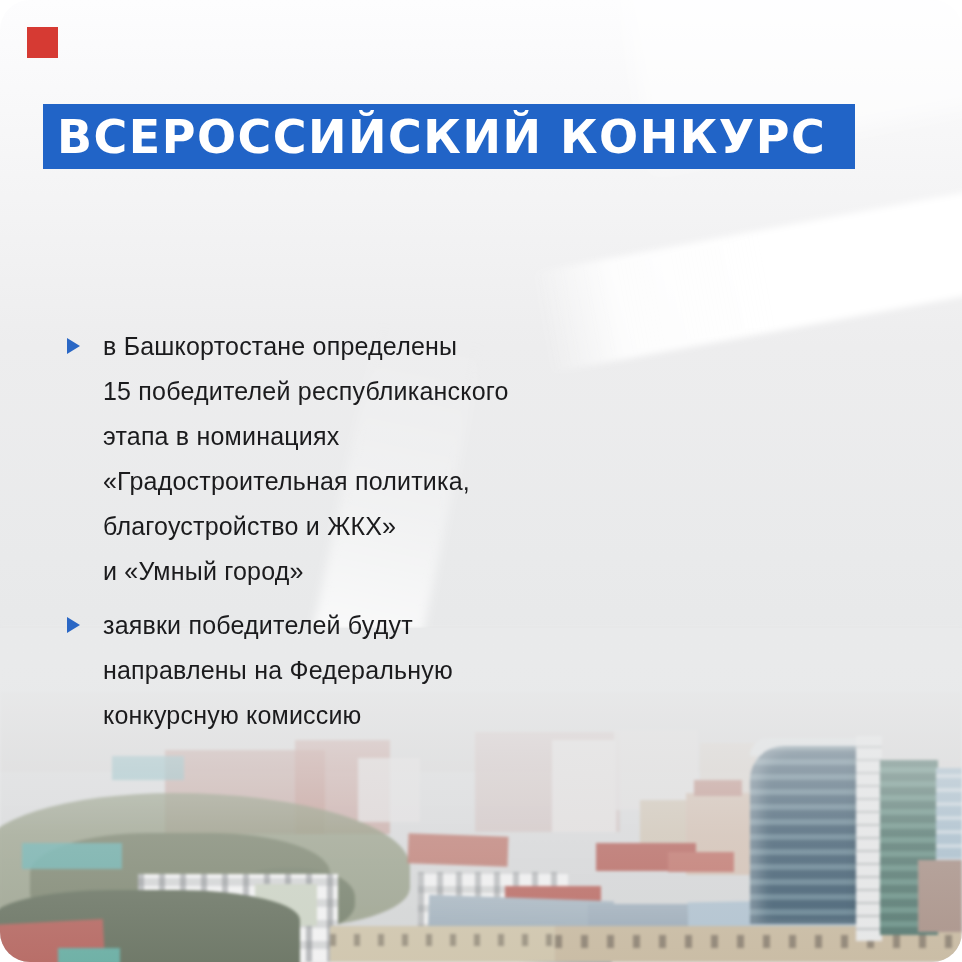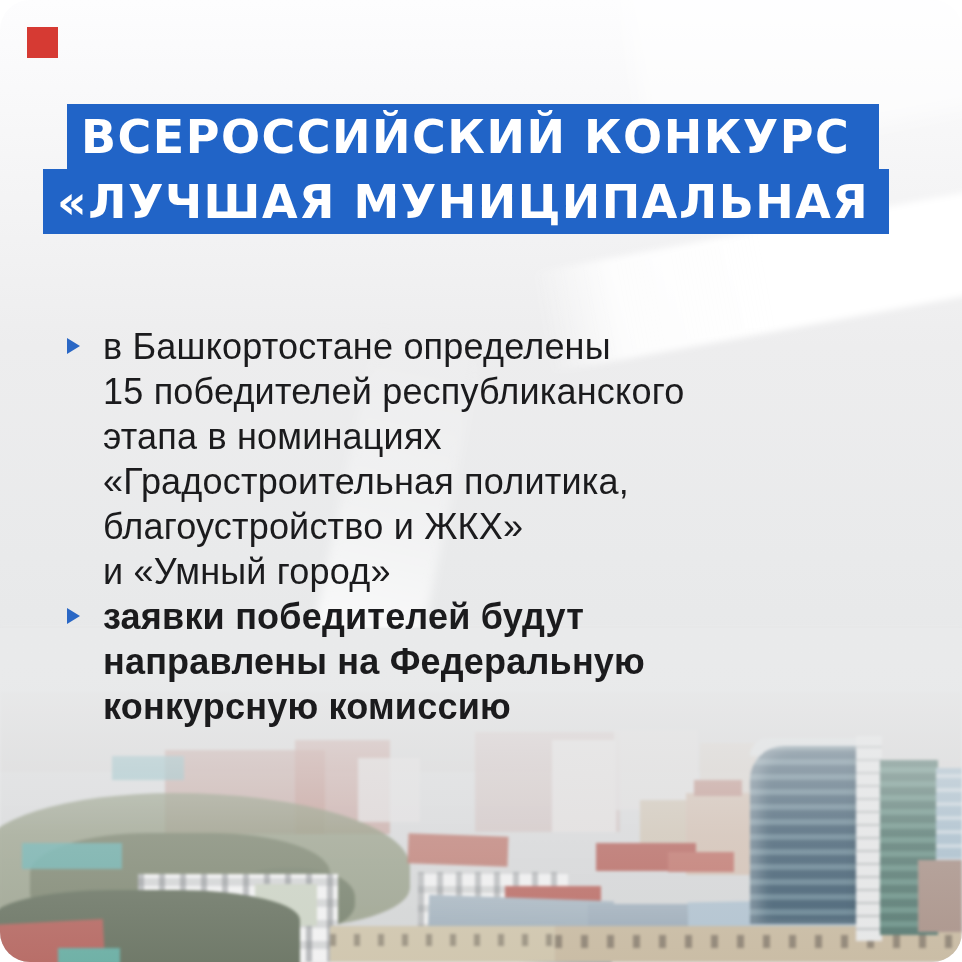--- a/index.html
+++ b/index.html
@@ -33,30 +33,30 @@
   .red-square{position:absolute;left:27px;top:27px;width:31px;height:31px;background:#d63a33;z-index:7;}
   
   .title-block{position:absolute;left:43px;top:104px;z-index:6;}
   .title-line{
     width:fit-content;box-sizing:border-box;white-space:nowrap;
     background:#2164c7;color:#ffffff;
     font-family:"DejaVu Sans", sans-serif;font-weight:700;
     font-size:46px;height:65px;line-height:66px;
     letter-spacing:1.5px;padding:0 20px 0 14px;
   }
-  .title-line:nth-child(1){min-width:812px;margin-left:24px;}
+  .title-line:nth-child(1){min-width:812px;}
   .title-line:nth-child(2){min-width:838px;}
   .title-line:nth-child(3){min-width:358px;height:57px;line-height:50px;}
   
   .bullets{position:absolute;left:66px;top:324px;width:830px;z-index:6;}
   .bullet{position:relative;padding-left:37px;}
-  .bullet + .bullet{font-weight:bold;}
+  .bullet + .bullet{margin-top:9px;}
   .bullet-text{
     white-space:pre-line;color:#1b1b1d;
-    font-size:36px;line-height:45px;letter-spacing:.2px;
+    font-size:25px;line-height:45px;letter-spacing:.2px;
   }
   .tri{
     position:absolute;left:1px;top:14px;width:0;height:0;
     border-left:13px solid #2a67c5;
     border-top:8px solid transparent;border-bottom:8px solid transparent;
   }
   
   .photo{position:absolute;left:0;top:628px;width:962px;height:334px;z-index:2;}
   .photo-layers{position:absolute;inset:0;filter:blur(1.6px) saturate(.82) contrast(.95);}
   .pl{position:absolute;}
@@ -180,21 +180,20 @@
       <div class="pl b-ltblue"></div>
       <div class="pl b-brown-corner"></div>
     </div>
     <div class="photo-fog"></div>
   </div>
 
   <div class="red-square"></div>
 
   <div class="title-block">
     <div class="title-line">ВСЕРОССИЙСКИЙ КОНКУРС</div>
-    <div class="title-line">«ЛУЧШАЯ МУНИЦИПАЛЬНАЯ</div>
   </div>
 
   <div class="bullets">
     <div class="bullet">
       <span class="tri"></span>
       <div class="bullet-text">в Башкортостане определены
 15 победителей республиканского
 этапа в номинациях
 «Градостроительная политика,
 благоустройство и ЖКХ»

